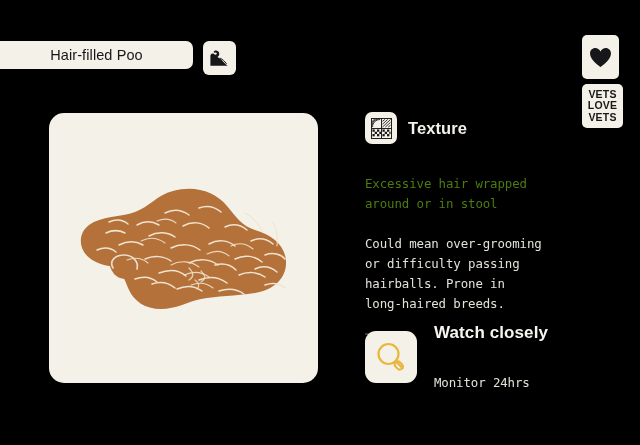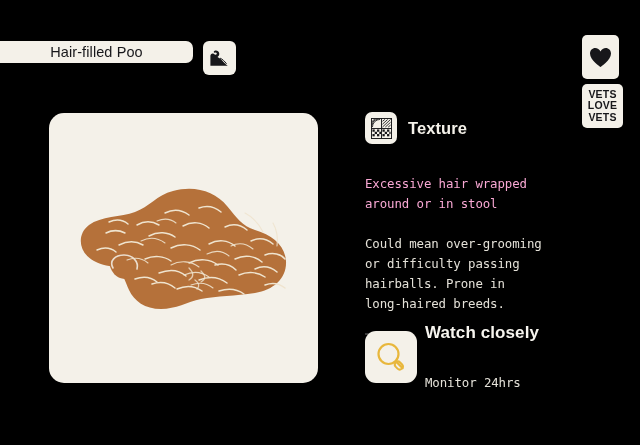--- a/index.html
+++ b/index.html
@@ -15,21 +15,21 @@
     overflow: hidden;
     font-family: "Liberation Sans", sans-serif;
   }
 
   
   .title-pill {
     position: absolute;
     left: 0px;
     top: 41px;
     width: 193px;
-    height: 22px;
+    height: 28px;
     background: #F4F1E9;
     border-radius: 0 7px 7px 0;
     display: flex;
     align-items: center;
     justify-content: center;
   }
   .title-pill-text {
     font-size: 14.5px;
     color: #17171a;
     letter-spacing: 0.1px;
@@ -124,21 +124,21 @@
   .section-title {
     font-size: 16.5px;
     font-weight: 700;
     color: #F4F1E9;
     letter-spacing: 0.1px;
   }
   .mono-block {
     font-family: "DejaVu Sans Mono", "Liberation Mono", monospace;
     font-size: 12.4px;
     line-height: 20px;
-    color: #f9a8d4;
+    color: #4d7c0f;
     letter-spacing: -0.1px;
     white-space: pre-line;
     margin-top: 12px;
   }
   .mono-block.secondary {
     margin-top: 20px;
     color: #E4E1D8;
   }
   .divider {
     width: 34px;
@@ -147,21 +147,21 @@
     margin: 19px 0 0 0;
   }
 
   
   .advice {
     position: absolute;
     left: 365px;
     top: 323px;
     display: flex;
     align-items: center;
-    gap: 8px;
+    gap: 17px;
   }
   .advice-icon {
     width: 52px;
     height: 52px;
     background: #F4F1E9;
     border-radius: 11px;
     display: flex;
     align-items: center;
     justify-content: center;
     flex: none;

